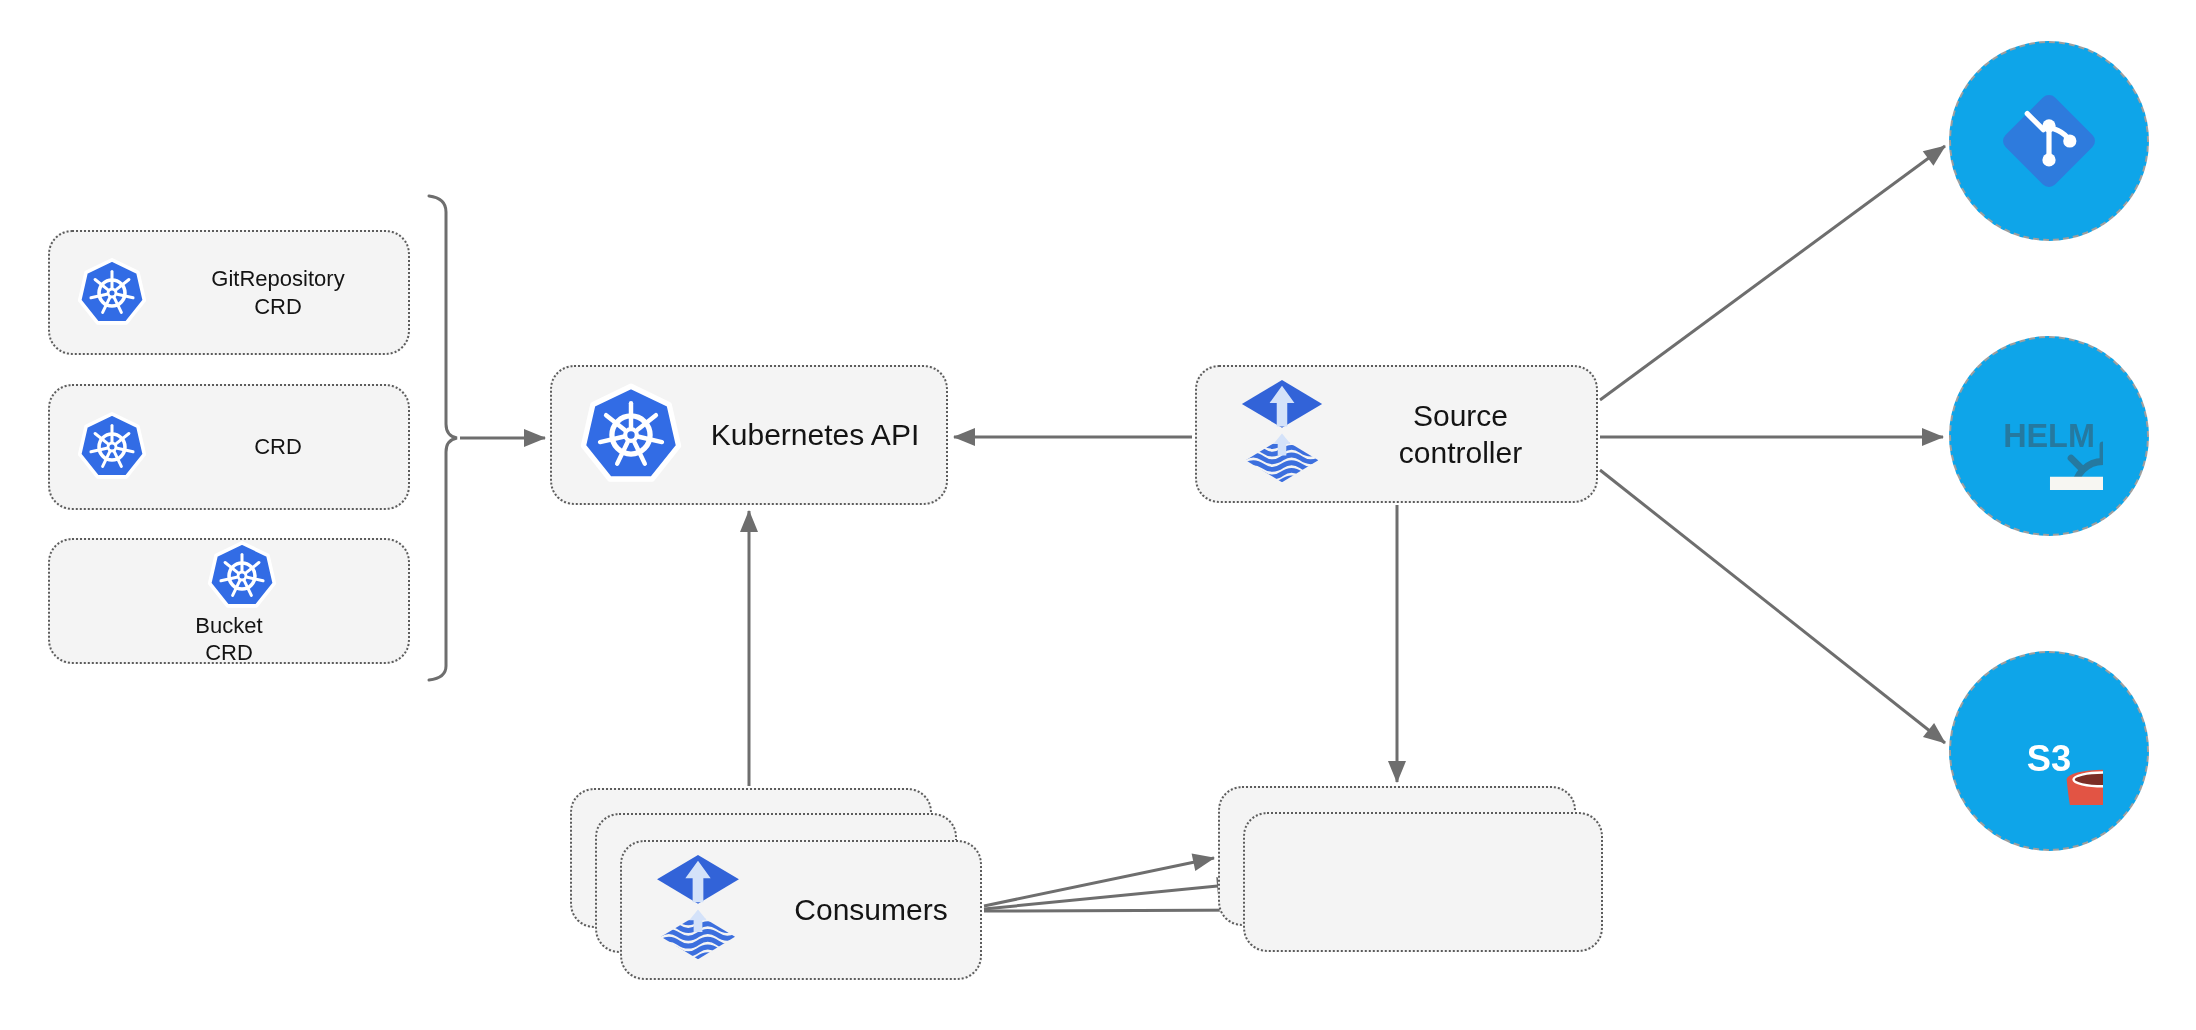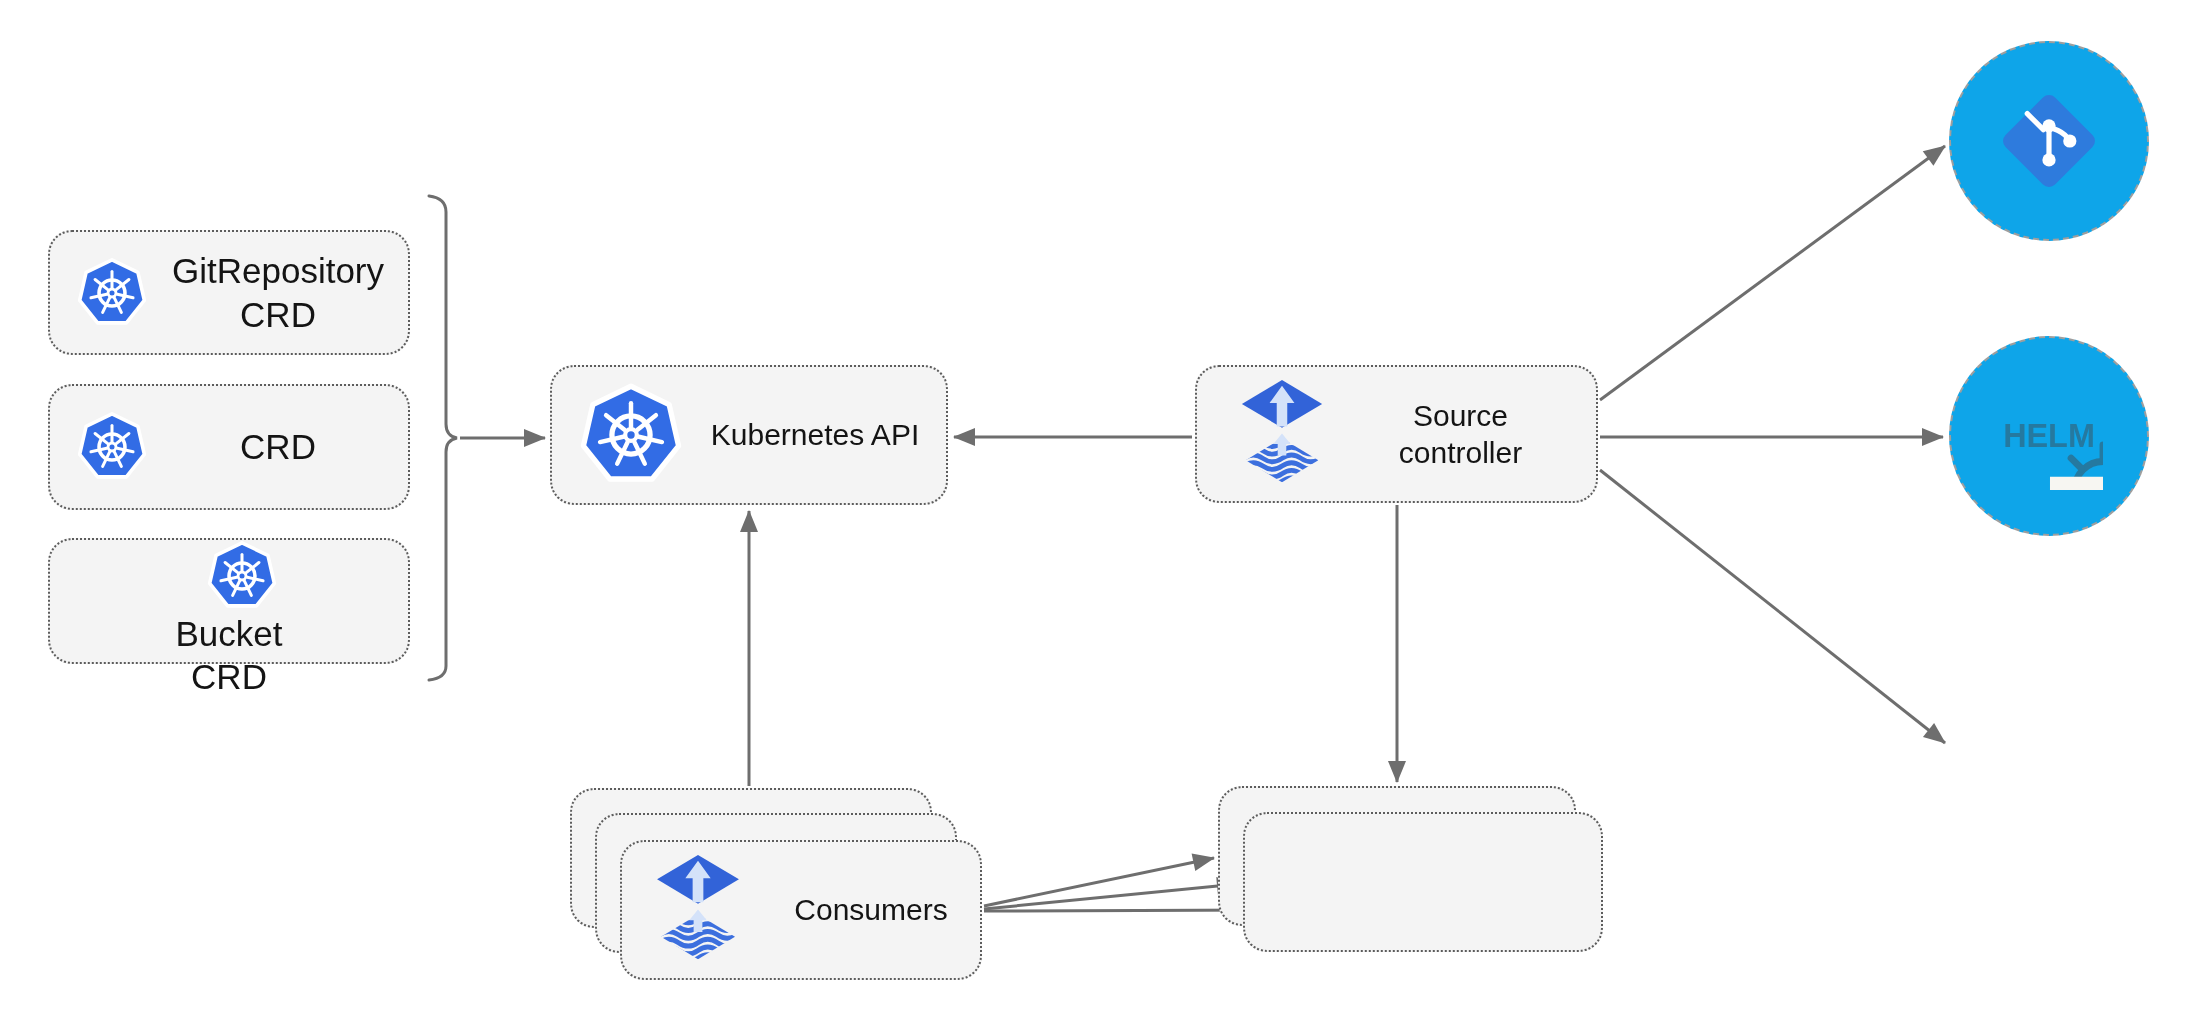--- a/index.html
+++ b/index.html
@@ -10,21 +10,21 @@
   svg.connectors { position:absolute; left:0; top:0; width:2196px; height:1030px; }
   .node {
     position:absolute; box-sizing:border-box; background:#f4f4f4;
     border:2.5px dotted #5c5c5c; border-radius:24px;
     display:flex; align-items:center;
   }
   .ghost {
     position:absolute; box-sizing:border-box; background:#f4f4f4;
     border:2.5px dotted #5c5c5c; border-radius:24px;
   }
-  .node .label { flex:1; text-align:center; font-size:35px; line-height:1.24; color:#141414; }
+  .node .label { flex:1; text-align:center; font-size:22px; line-height:1.24; color:#141414; }
   .node .icon { flex:0 0 auto; }
   .circle {
     position:absolute; width:200px; height:200px; box-sizing:border-box;
     background:#0ea5e9; border:2.5px dashed #9e9e9e; border-radius:50%;
     display:flex; align-items:center; justify-content:center;
   }
   .svgtext { font-family:"Liberation Sans","DejaVu Sans",sans-serif; }
 </style>
 </head>
 <body>
@@ -195,14 +195,20 @@
       </svg>
   </div>
 
   <div class="circle" style="left:1949px; top:336px;">
     <svg width="108" height="108" viewBox="-55 -55 110 110">
       <use href="#sym-helm"></use>
       <text class="svgtext" x="0" y="11.5" text-anchor="middle" font-size="33" font-weight="bold" fill="#2579a0">HELM</text>
     </svg>
   </div>
 
+  <div class="circle" style="left:1949px; top:651px;">
+    <svg width="108" height="108" viewBox="-55 -55 110 110">
+      <use href="#sym-s3"></use>
+      <text class="svgtext" x="0" y="20" text-anchor="middle" font-size="37" font-weight="bold" fill="#ffffff">S3</text>
+    </svg>
+  </div>
 
 </div>
 
 </body></html>

